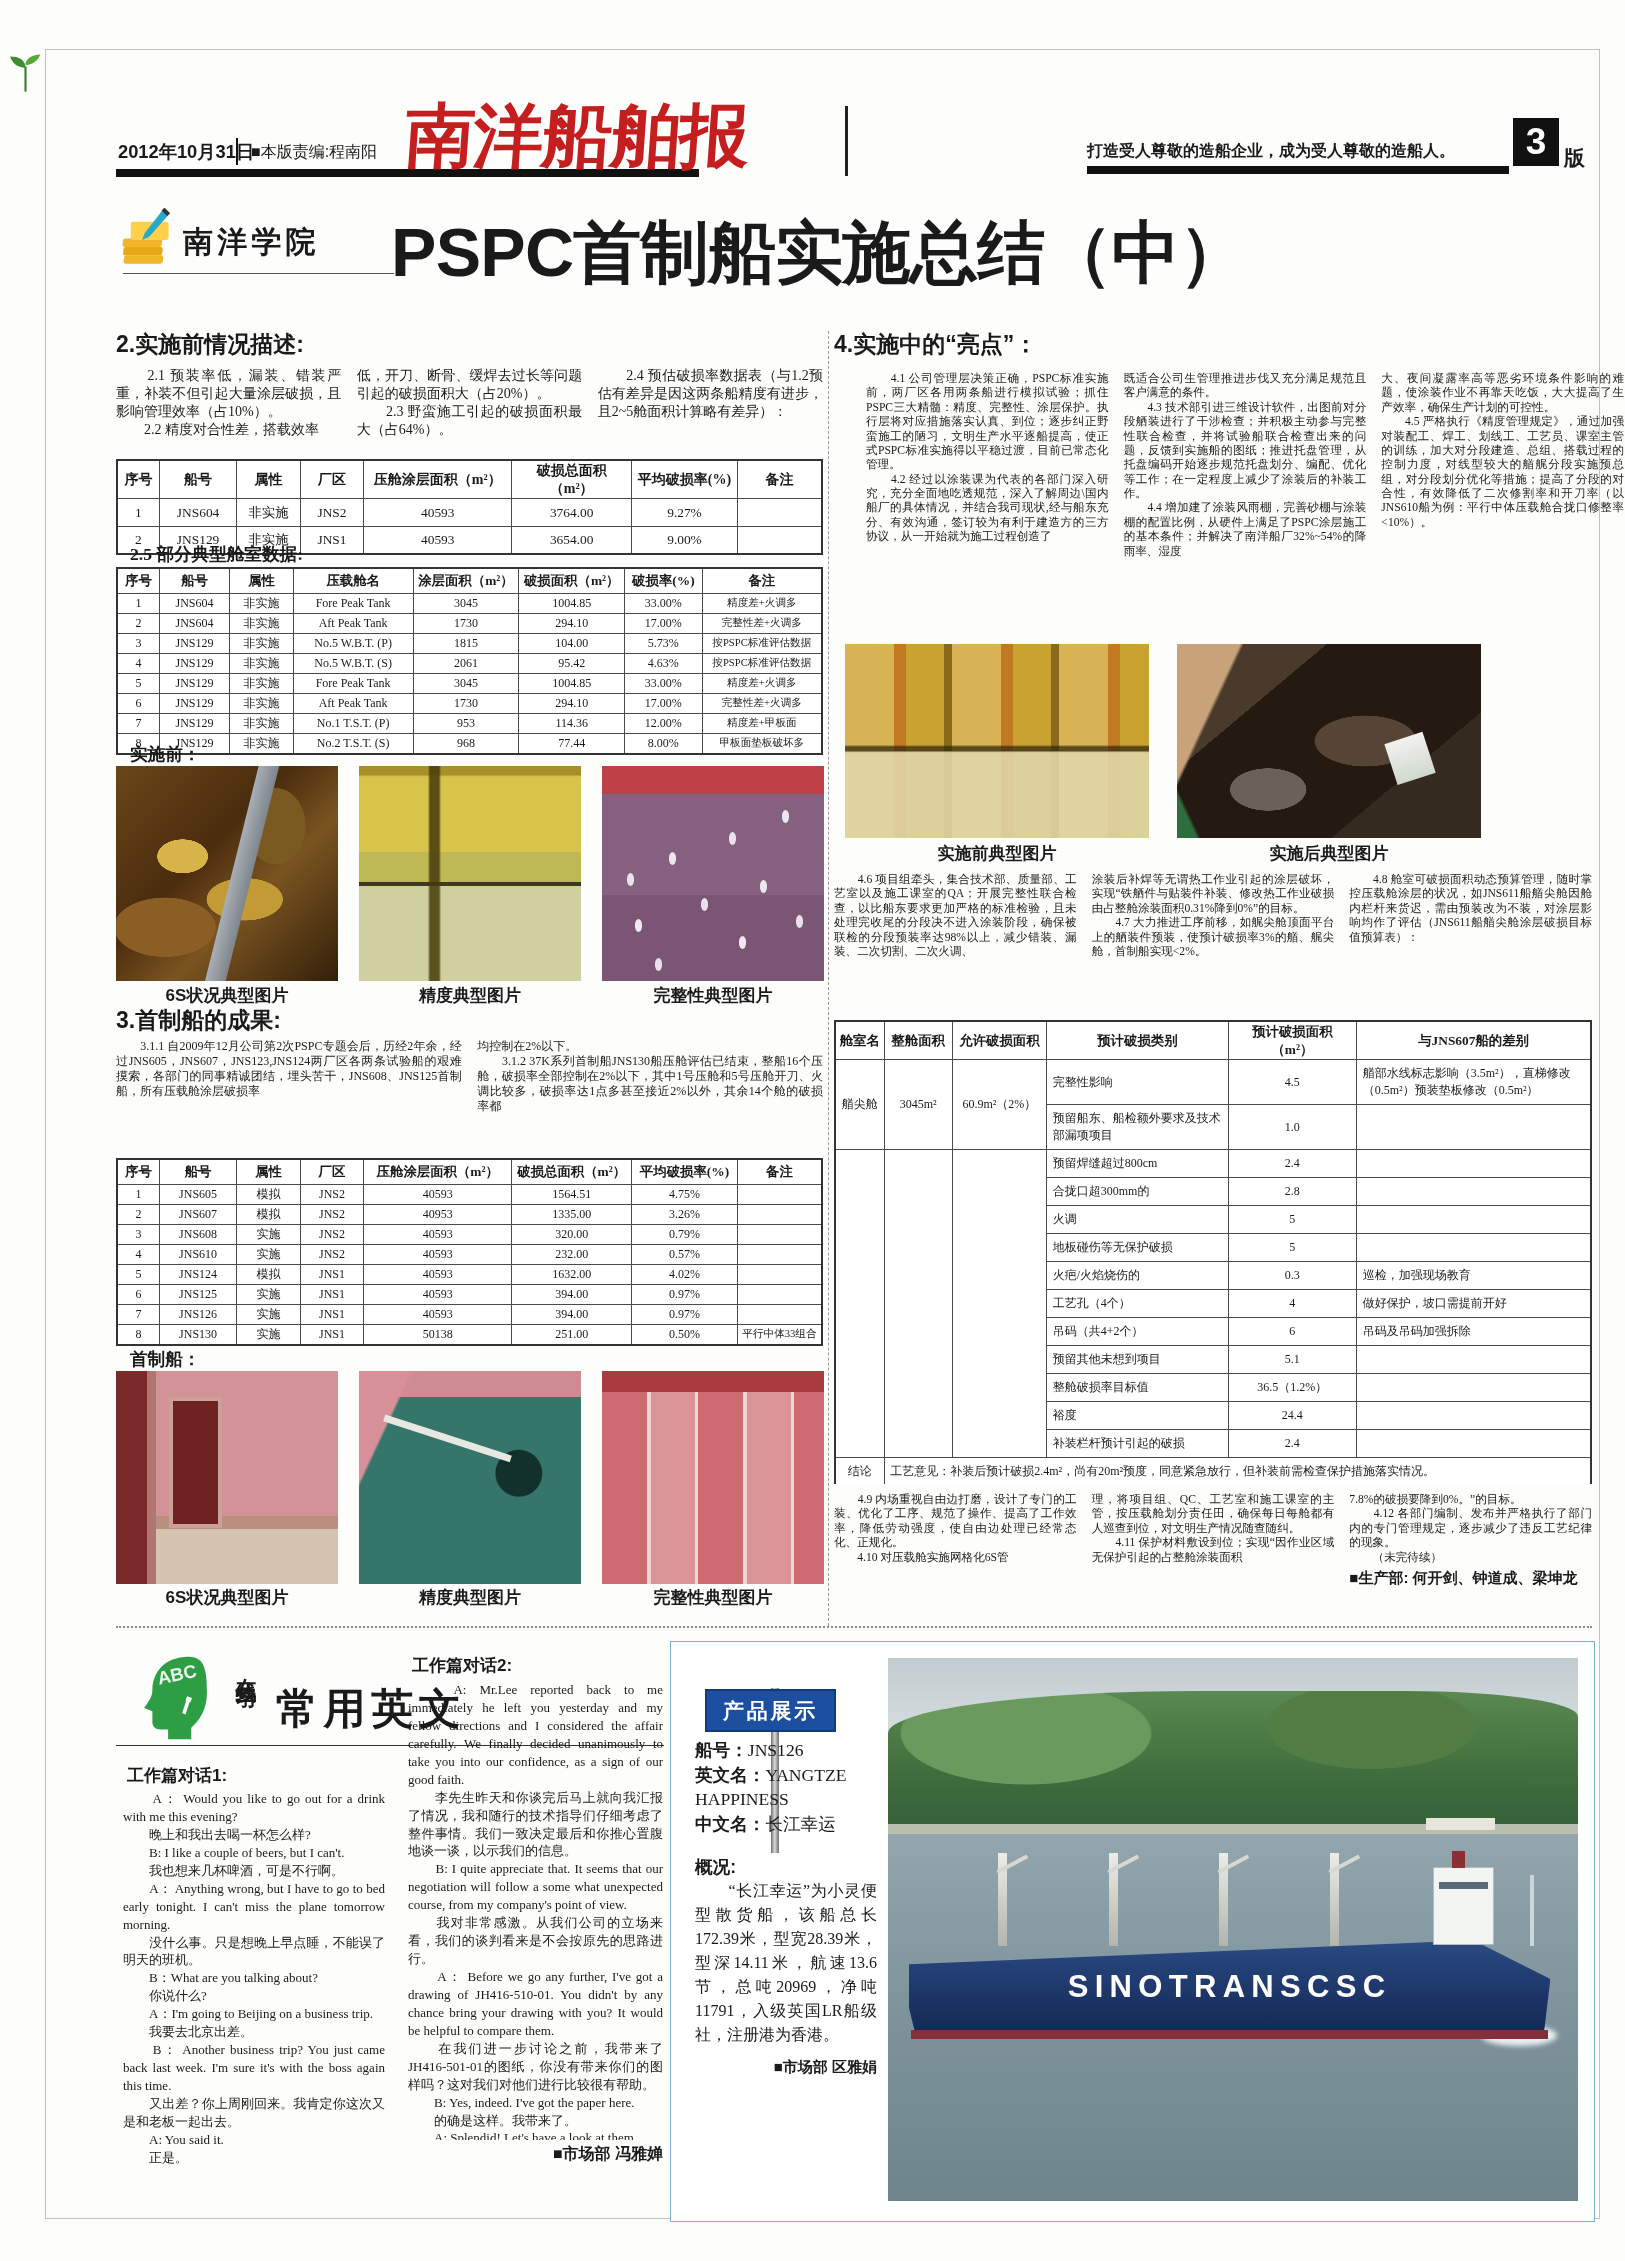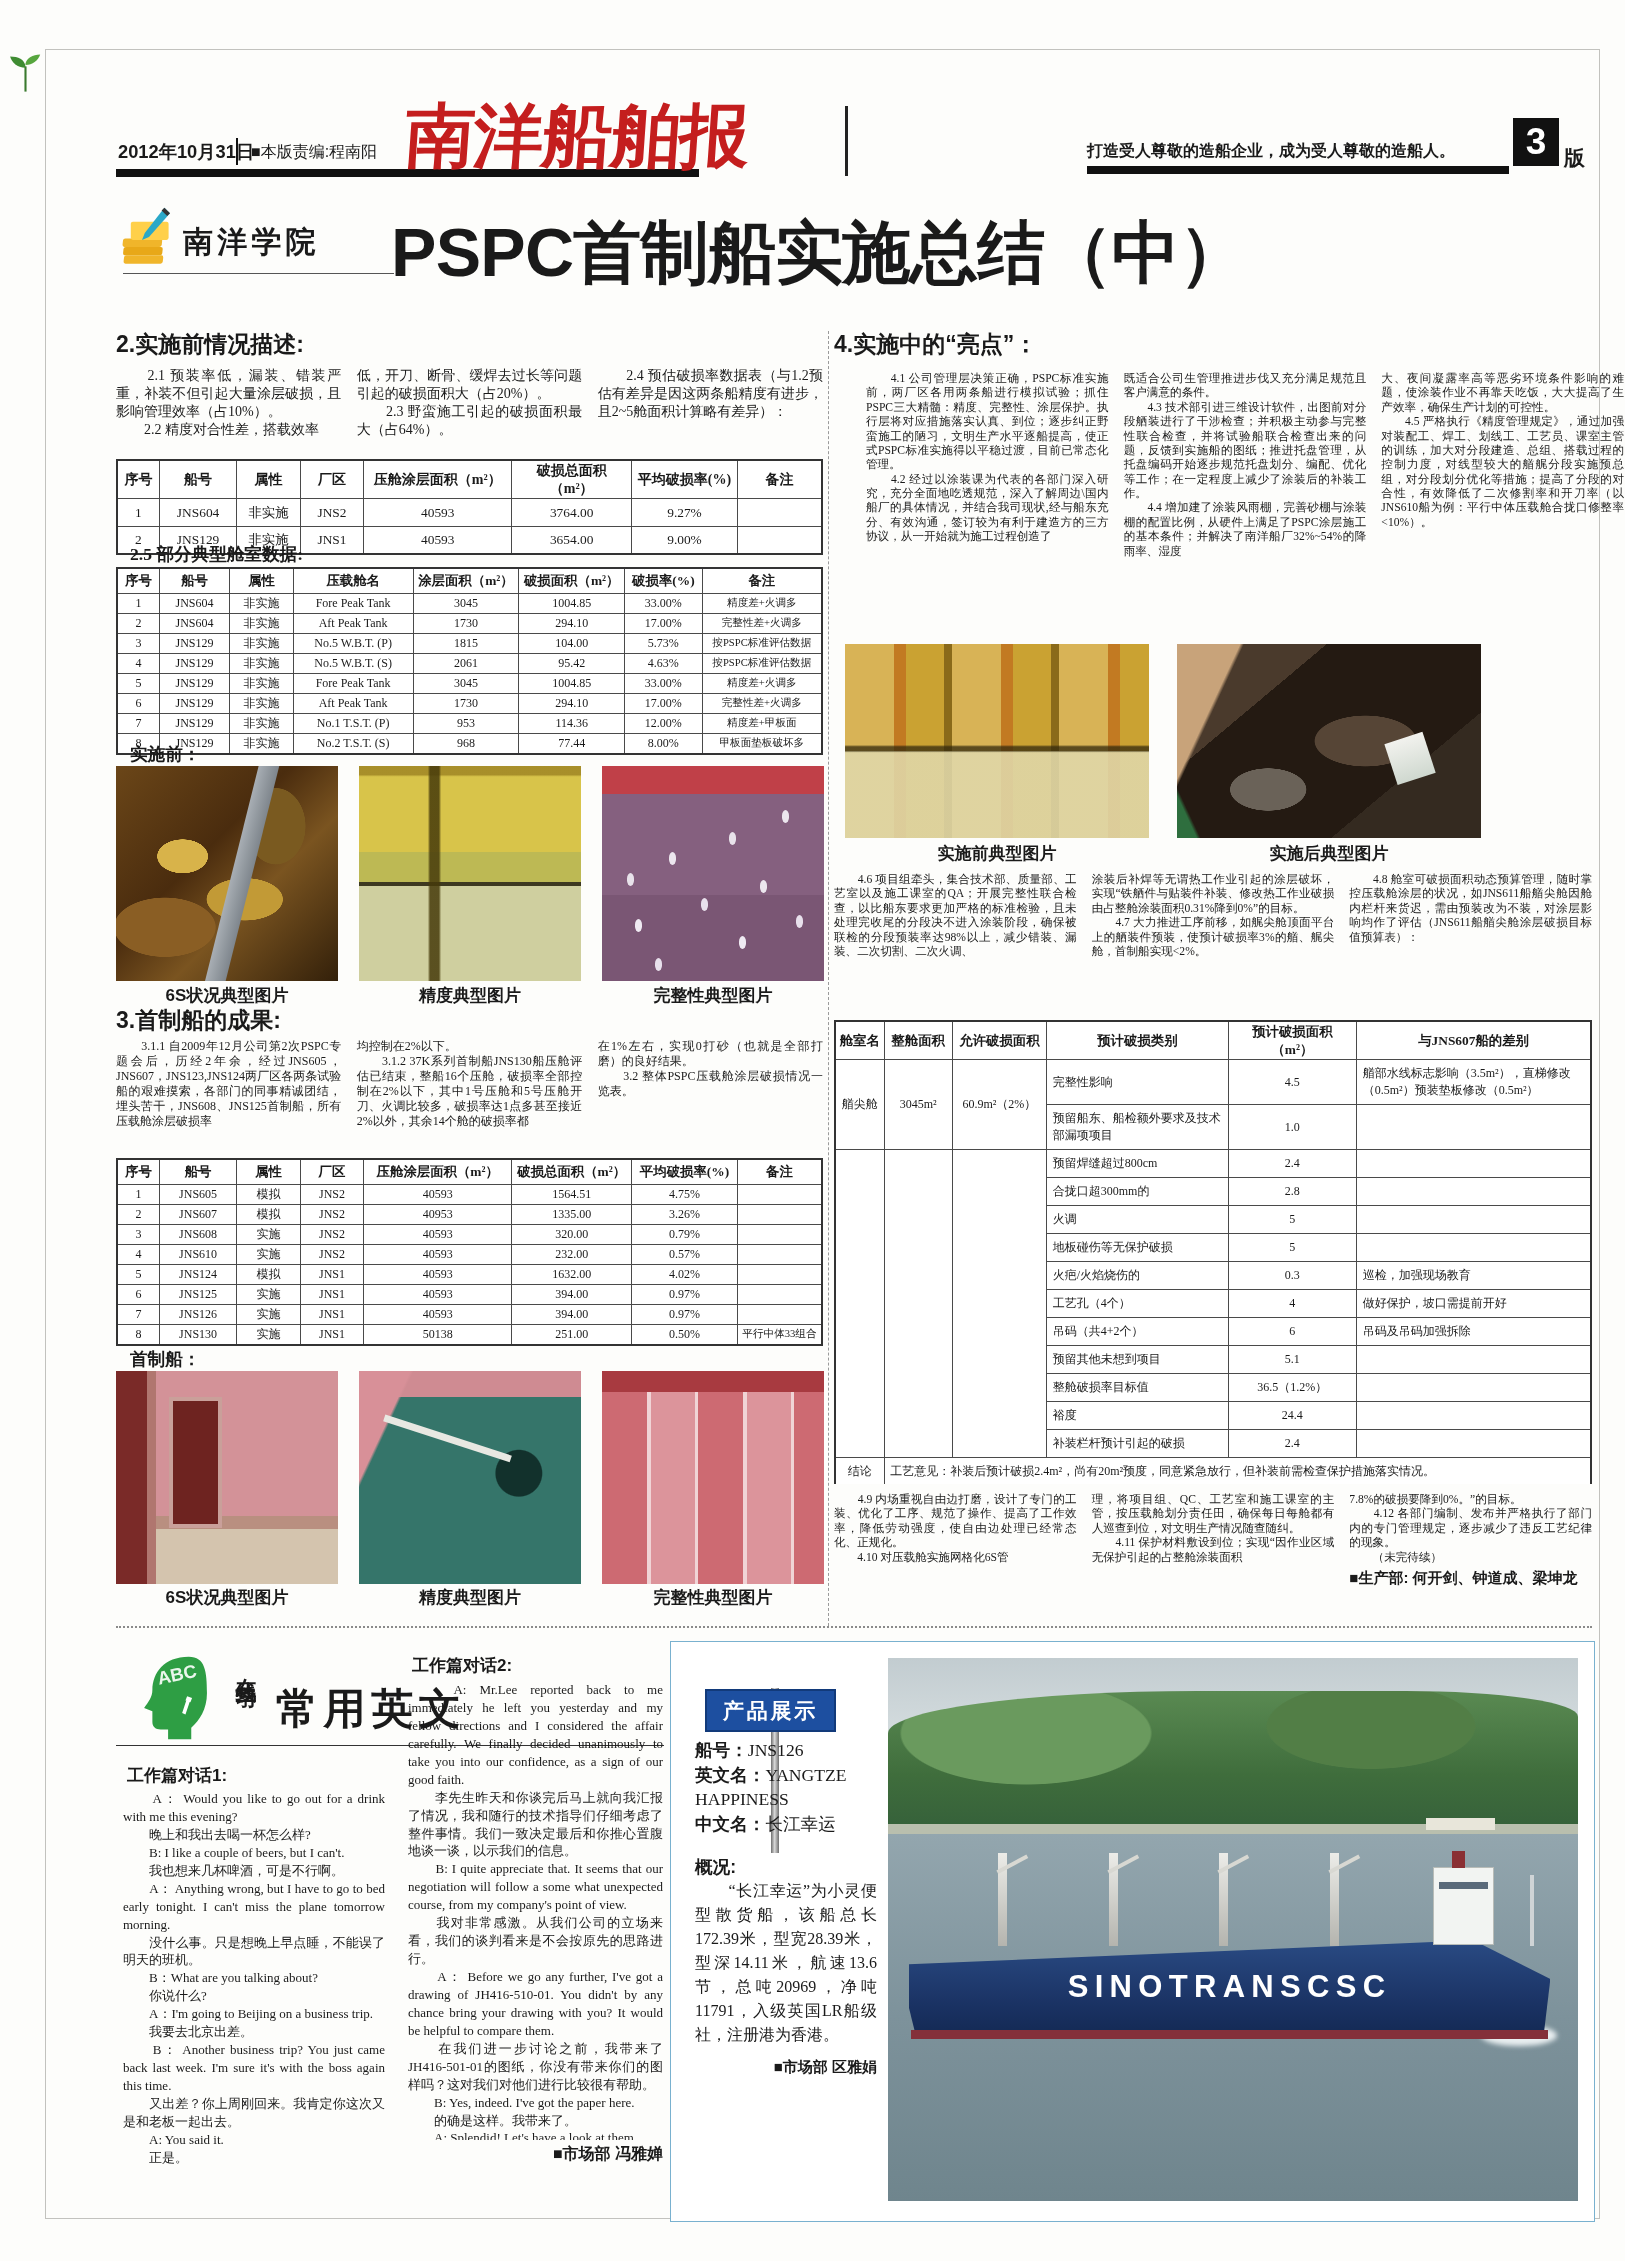--- a/index.html
+++ b/index.html
@@ -352,22 +352,20 @@
   <div class="ph ph-a3" style="left:602px;top:766px;width:222px;height:215px;"></div>
   <div class="cap" style="left:116px;top:984px;width:222px;">6S状况典型图片</div>
   <div class="cap" style="left:359px;top:984px;width:222px;">精度典型图片</div>
   <div class="cap" style="left:602px;top:984px;width:222px;">完整性典型图片</div>
 
   <div class="abs sect-title" style="left:116px;top:1005px;">3.首制船的成果:</div>
   <div class="abs cols f-m" style="left:116px;top:1039px;width:707px;height:115px;">
     <div class="col">　　3.1.1 自2009年12月公司第2次PSPC专题会后，历经2年余，经过JNS605，JNS607，JNS123,JNS124两厂区各两条试验船的艰难摸索，各部门的同事精诚团结，埋头苦干，JNS608、JNS125首制船，所有压载舱涂层破损率</div>
     <div class="col">均控制在2%以下。
 　　3.1.2 37K系列首制船JNS130船压舱评估已结束，整船16个压舱，破损率全部控制在2%以下，其中1号压舱和5号压舱开刀、火调比较多，破损率达1点多甚至接近2%以外，其余14个舱的破损率都</div>
-    <div class="col">在1%左右，实现0打砂（也就是全部打磨）的良好结果。
-　　3.2 整体PSPC压载舱涂层破损情况一览表。</div>
   </div>
   <div class="abs" style="left:116px;top:1158px;width:707px;">
     <table class="t8b">
       <colgroup>
           <col style="width:6%">
           <col style="width:11%">
           <col style="width:9%">
           <col style="width:9%">
       <col style="width:21%">
           <col style="width:17%">

